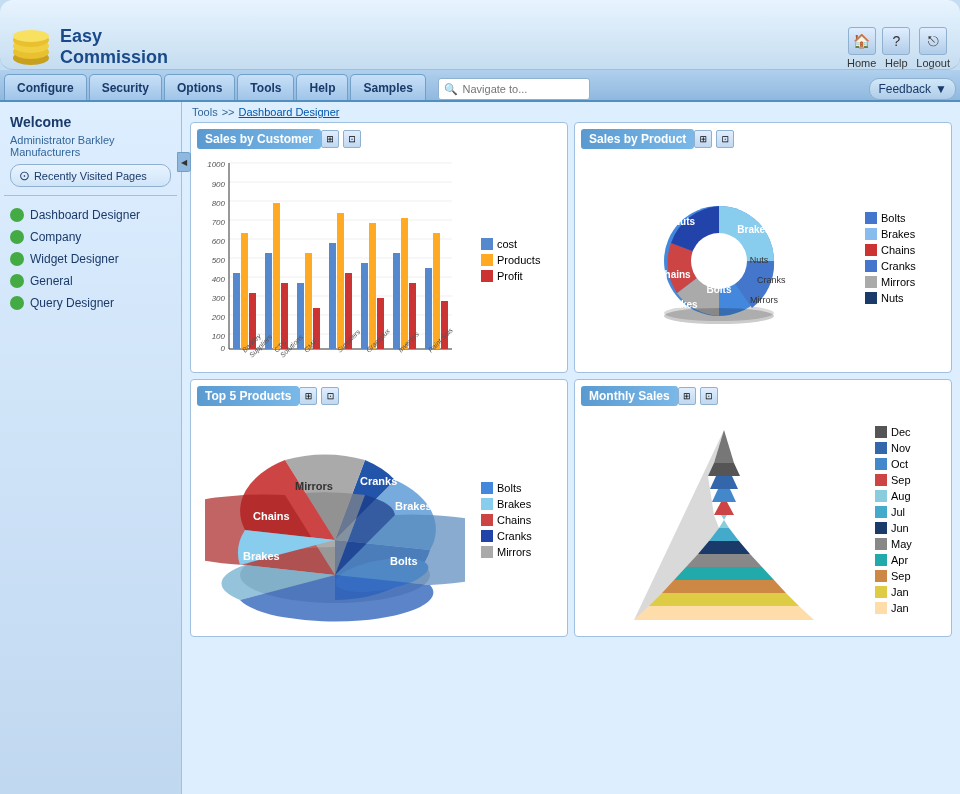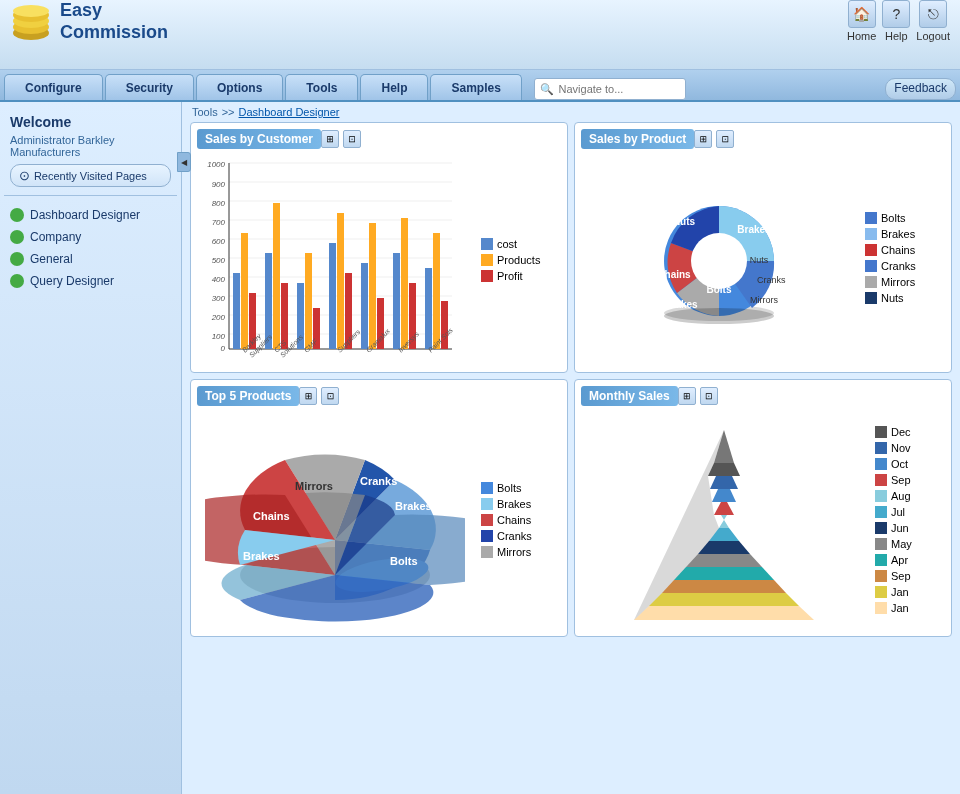--- a/index.html
+++ b/index.html
@@ -3,23 +3,24 @@
   <meta charset="utf-8">
   <style>
     * { box-sizing: border-box; margin: 0; padding: 0; }
     body { font-family: Arial, Tahoma, sans-serif; font-size: 12px; background: #c5ddf0; }
 
     
     #header {
       background: linear-gradient(180deg, #e8f4ff 0%, #c5ddf0 100%);
       height: 70px;
       display: flex;
-      align-items: flex-start;
+      align-items: flex-end;
       padding: 0 10px;
       border-bottom: 1px solid #a0c0e0;
+      border-radius: 13px;
     }
     #logo-area {
       display: flex;
       align-items: center;
       gap: 8px;
     }
     #logo-icon {
       width: 42px;
       height: 42px;
     }
@@ -65,21 +66,21 @@
     
     #nav-bar {
       background: linear-gradient(180deg, #b0d0ee 0%, #90b8de 100%);
       height: 32px;
       display: flex;
       align-items: flex-end;
       padding: 0 4px;
       border-bottom: 2px solid #5090c0;
     }
     .nav-tab {
-      padding: 4px 20px;
+      padding: 4px 12px;
       background: linear-gradient(180deg, #c8e0f8 0%, #a0c4e8 100%);
       border: 1px solid #70a0c8;
       border-bottom: none;
       border-radius: 5px 5px 0 0;
       cursor: pointer;
       font-size: 12px;
       color: #1a3a6a;
       font-weight: bold;
       margin-right: 2px;
       height: 26px;
@@ -111,21 +112,20 @@
       align-items: center;
       background: linear-gradient(180deg, #d0e8f8 0%, #b0cce8 100%);
       border: 1px solid #90b0d0;
       border-radius: 10px;
       padding: 2px 8px;
       cursor: pointer;
       font-size: 12px;
       color: #1a3a6a;
       height: 22px;
       gap: 4px;
-      flex-direction: column;
     }
 
     
     #main-layout {
       display: flex;
       height: calc(100vh - 102px);
       min-height: 692px;
     }
 
     
@@ -385,20 +385,24 @@
       <div class="sidebar-nav-item">
         <div class="sidebar-dot" style="background:#44aa44;"></div>
         <span>Dashboard Designer</span>
       </div>
       <div class="sidebar-nav-item">
         <div class="sidebar-dot" style="background:#44aa44;"></div>
         <span>Company</span>
       </div>
       <div class="sidebar-nav-item">
         <div class="sidebar-dot" style="background:#44aa44;"></div>
+        <span>Widget Designer</span>
+      </div>
+      <div class="sidebar-nav-item">
+        <div class="sidebar-dot" style="background:#44aa44;"></div>
         <span>General</span>
       </div>
       <div class="sidebar-nav-item">
         <div class="sidebar-dot" style="background:#44aa44;"></div>
         <span>Query Designer</span>
       </div>
     </div>
   </div>
 
   <div id="content-area">

